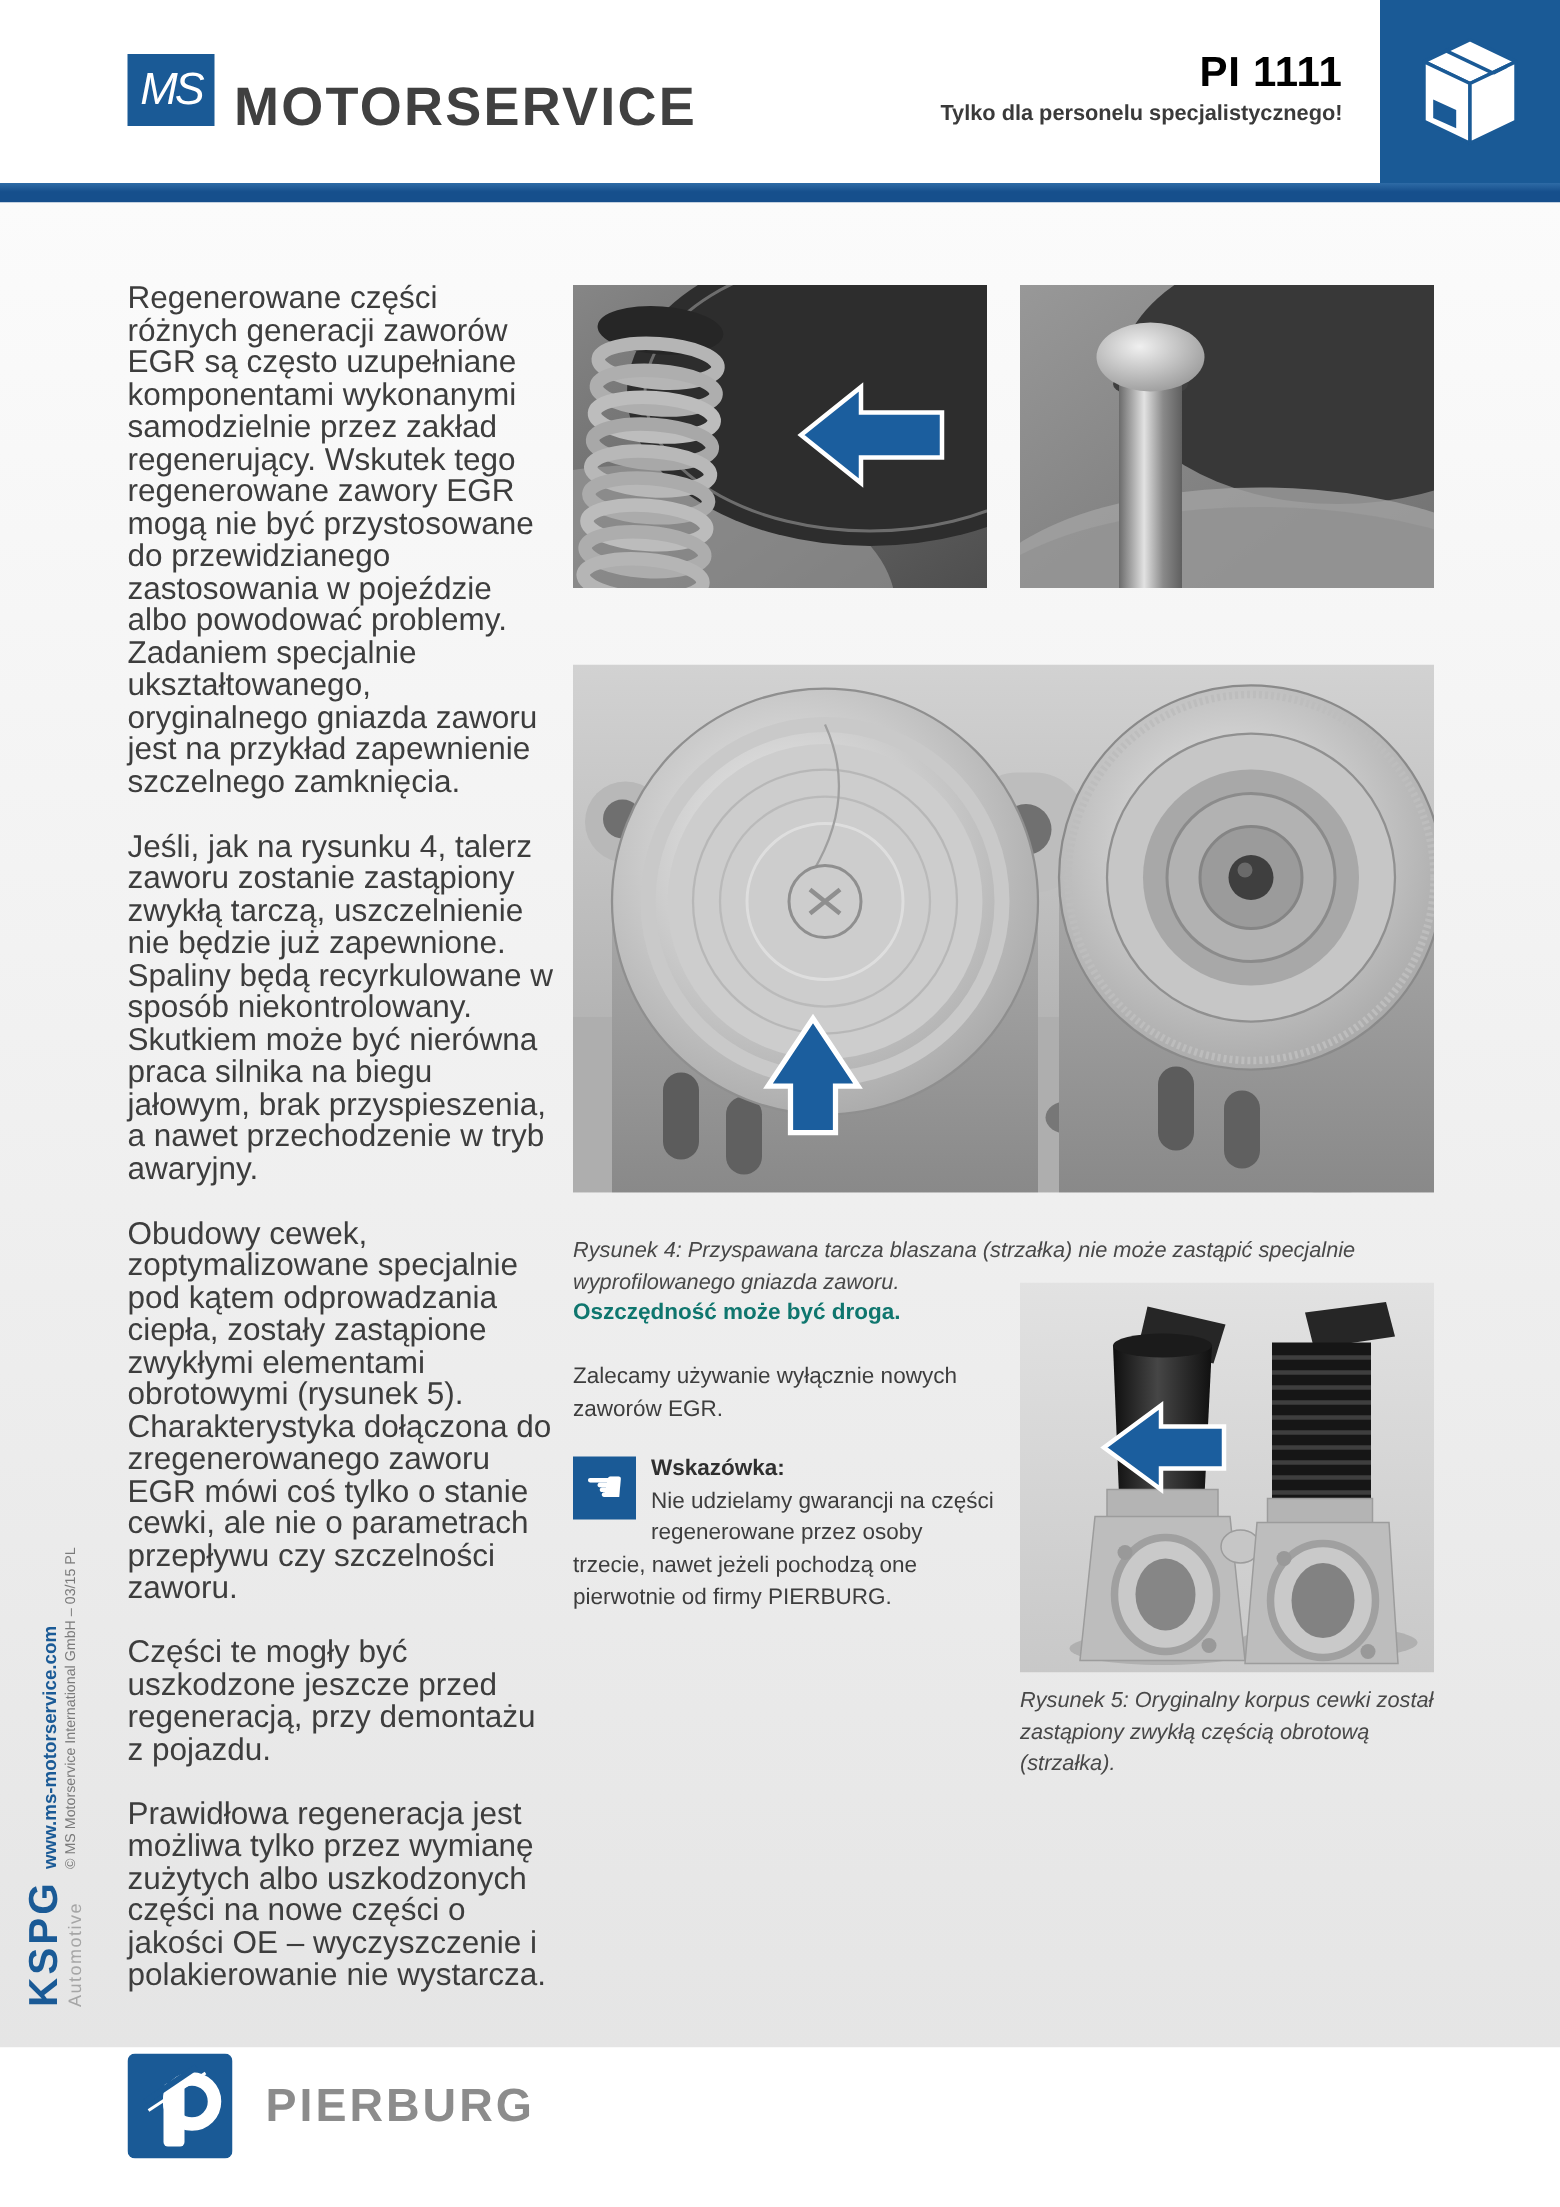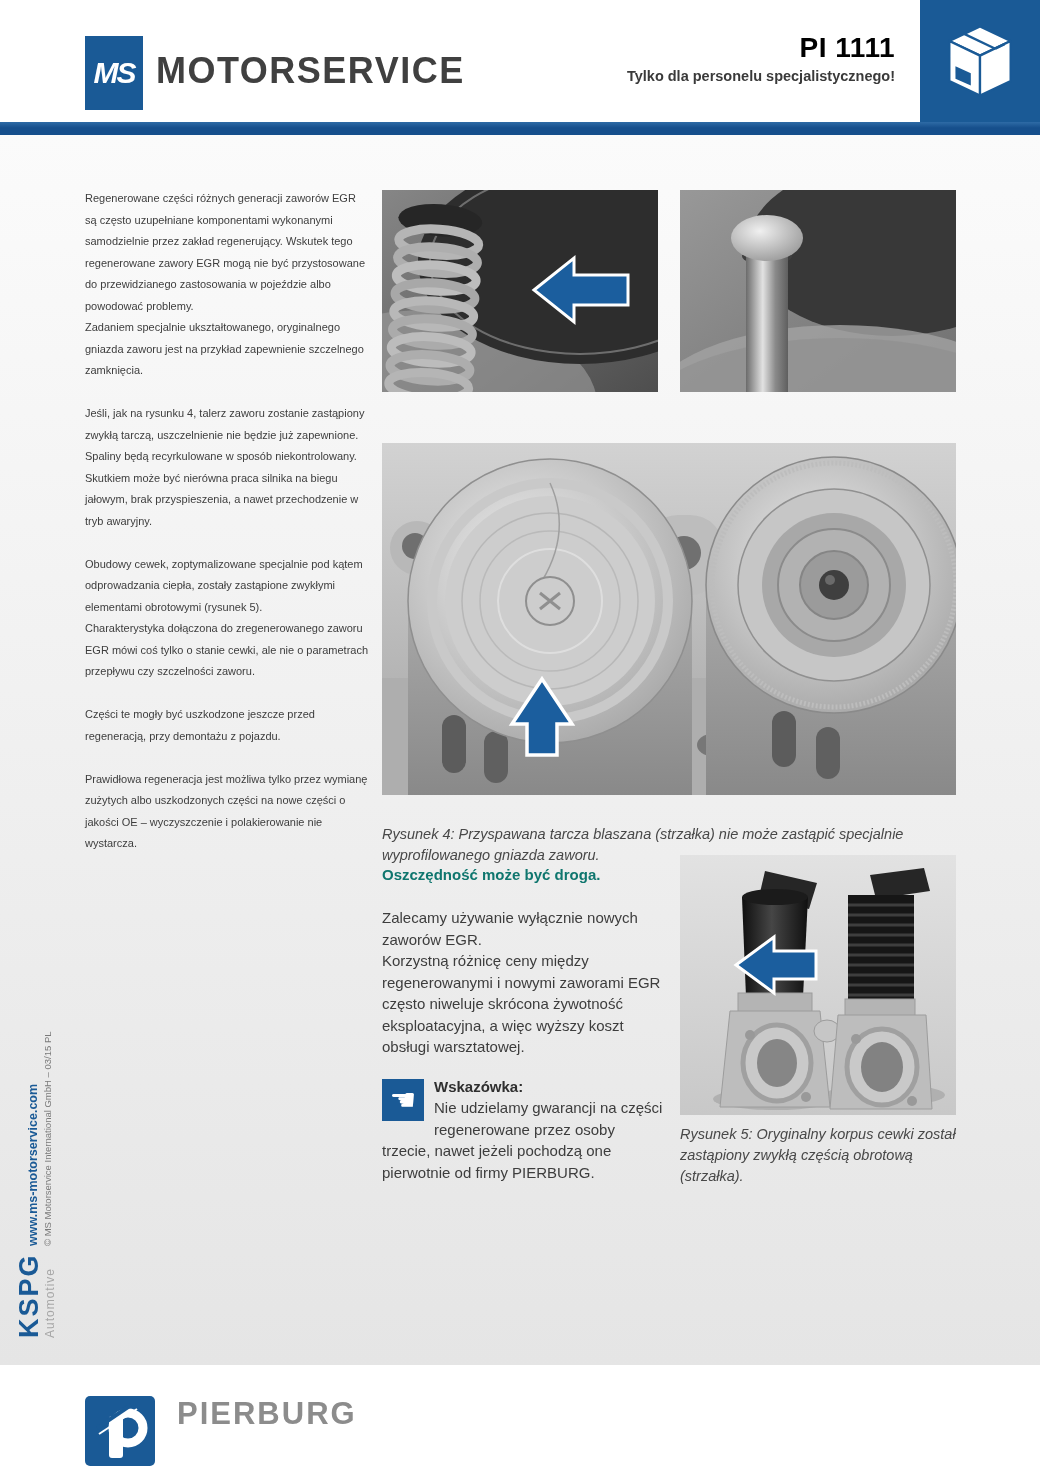--- a/index.html
+++ b/index.html
@@ -6,43 +6,43 @@
   html,body { background:#ffffff; }
   body {
     width:1040px; height:1471px; position:relative; overflow:hidden;
     font-family:"Liberation Sans", sans-serif; color:#3d3d3d;
   }
   .page { position:absolute; left:0; top:0; width:1040px; height:1471px; background:#ffffff; }
 
   
   .header { position:absolute; left:0; top:0; width:1040px; height:122px; background:#ffffff; }
   .ms-square {
-    position:absolute; left:85px; top:36px; width:58px; height:74px;
+    position:absolute; left:85px; top:36px; width:58px; height:48px;
     background:#1a5a96; color:#ffffff; display:flex; align-items:center; justify-content:center;
-    font-weight:bold; font-style:italic; font-size:30px; letter-spacing:-2px;
+    font-weight:normal; font-style:italic; font-size:30px; letter-spacing:-2px;
   }
   .ms-word {
     position:absolute; left:156px; top:50px; font-size:36px; font-weight:bold;
     color:#404040; letter-spacing:1.5px;
   }
   .header-right { position:absolute; right:145px; top:32px; text-align:right; width:420px; }
   .doc-id { font-size:28px; font-weight:bold; color:#000000; letter-spacing:.5px; }
   .doc-sub { font-size:14.5px; font-weight:bold; color:#3a3a3a; margin-top:4px; }
   .doc-page { font-size:14.5px; font-weight:bold; color:#3a3a3a; margin-top:2px; }
   .box-badge { position:absolute; left:920px; top:0; width:120px; height:122px; background:#1a5a96; }
   .box-badge svg { position:absolute; left:14px; top:8px; }
   .band { position:absolute; left:0; top:122px; width:1040px; height:13px;
           background:linear-gradient(180deg,#2e6ba6 0%,#164f8c 45%); }
 
   
   .content-bg { position:absolute; left:0; top:135px; width:1040px; height:1230px;
                 background:linear-gradient(180deg,#fbfbfb 0%, #f1f1f1 45%, #e5e5e5 100%); }
 
   
-  .col1 { position:absolute; left:85px; top:188px; width:284px; font-size:11px; line-height:21.5px; }
+  .col1 { position:absolute; left:85px; top:188px; width:284px; font-size:21px; line-height:21.5px; }
   .col1 p, .col2 p { margin:0; }
   .gap { margin-top:21.5px !important; }
   .col2 { position:absolute; left:382px; top:864px; width:282px; font-size:15px; line-height:21.5px; }
   .col2 .heading { font-weight:bold; color:#0f766e; margin-bottom:21.5px; }
 
   .hint { margin-top:18px; }
   .hint-icon {
     float:left; width:42px; height:42px; background:#1a5a96; margin-right:10px; margin-top:3px;
     display:flex; align-items:center; justify-content:center;
     color:#ffffff; font-size:30px; font-family:"DejaVu Sans", sans-serif; line-height:1;
@@ -65,21 +65,21 @@
   .vside .copy { font-size:9.5px; color:#7a7a7a; line-height:13px; }
   .kspg {
     position:absolute; left:16px; top:1338px; transform:rotate(-90deg); transform-origin:0 0;
     white-space:nowrap;
   }
   .kspg .k1 { font-size:27px; font-weight:bold; color:#1a5a96; letter-spacing:2px; line-height:27px; }
   .kspg .k2 { font-size:12px; color:#a6a6a6; letter-spacing:1px; line-height:15px; }
 
   
   .footer { position:absolute; left:0; top:1365px; width:1040px; height:106px; background:#ffffff; }
-  .pierburg { position:absolute; left:85px; top:31px; display:flex; }
+  .pierburg { position:absolute; left:85px; top:4px; display:flex; align-items:center; }
   .pb-word { margin-left:22px; font-size:31px; font-weight:bold; color:#8c8c8c; letter-spacing:2px; }
 </style>
 </head>
 <body>
 
 <div class="page">
 
   <div class="header">
     <div class="ms-square">
       <span>MS</span>
@@ -225,21 +225,20 @@
     <circle cx="452" cy="142" r="15" fill="#3f3f3f"></circle>
     <circle cx="448" cy="137" r="5" fill="#6a6a6a"></circle>
     <polygon points="160,236 190,281 175,281 175,312 145,312 145,281 130,281" fill="#1b5e9e" stroke="#ffffff" stroke-width="3.5"></polygon>
   </svg>
 
   <div class="caption cap4">Rysunek 4: Przyspawana tarcza blaszana (strzałka) nie może zastąpić specjalnie wyprofilowanego gniazda zaworu.</div>
 
   <div class="col2">
     <p class="heading">Oszczędność może być droga.</p>
     <p>Zalecamy używanie wyłącznie nowych zaworów EGR.</p>
-    <p>Korzystną różnicę ceny między regenerowanymi i nowymi zaworami EGR często niweluje skrócona żywotność eksploatacyjna, a więc wyższy koszt obsługi warsztatowej.</p>
     <div class="hint">
       <div class="hint-icon">
         <span>☚</span>
       </div>
       <span class="hint-title">Wskazówka:</span><br>
       <span>Nie udzielamy gwarancji na części regenerowane przez osoby trzecie, nawet jeżeli pochodzą one pierwotnie od firmy PIERBURG.</span>
     </div>
   </div>
 
   <svg class="photo" style="left:680px; top:855px;" width="276" height="260">

